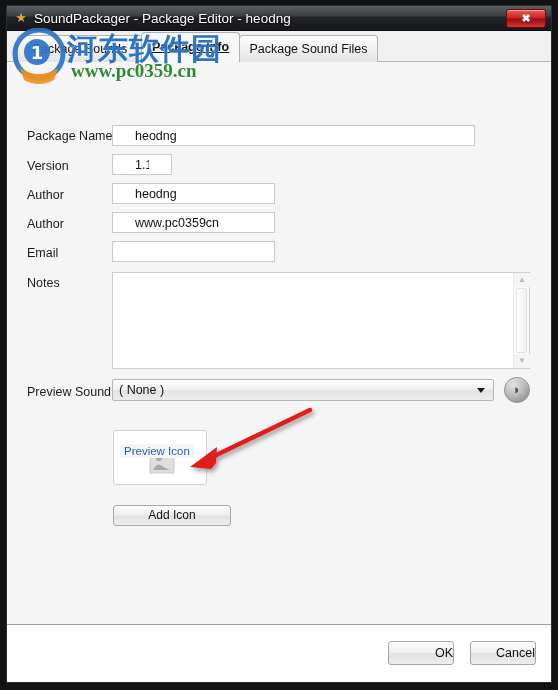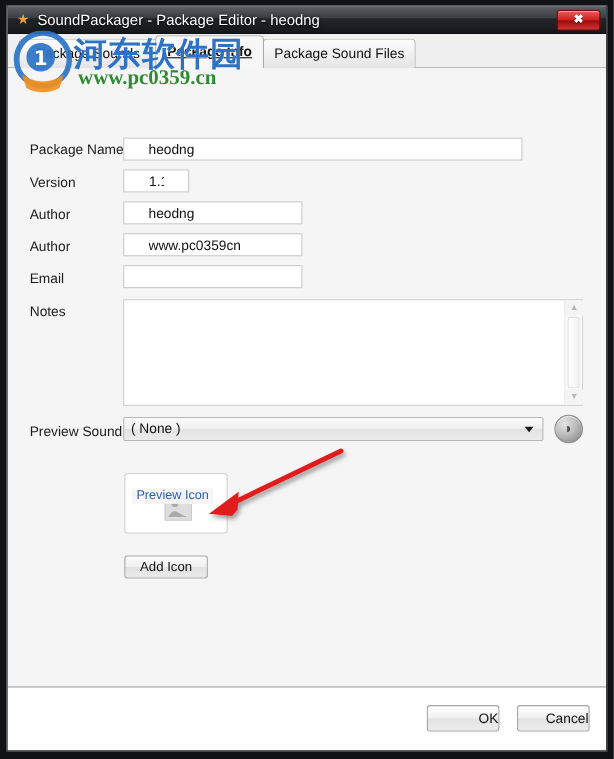--- a/index.html
+++ b/index.html
@@ -234,21 +234,21 @@
     margin-top: 24px;
   }
   #preview-icon-image {
     position: absolute;
     left: 35px; top: 13px;
     width: 26px; height: 30px;
   }
   #add-icon-button {
     position: absolute;
     left: 106px; top: 443px;
-    width: 76px; height: 21px;
+    width: 118px; height: 21px;
     border: 1px solid #a9a9a9;
     border-radius: 3px;
     background: linear-gradient(180deg, #fbfbfb 0%, #f0f0f0 48%, #e2e2e2 52%, #ebebeb 100%);
     font-family: "Liberation Sans", sans-serif;
     font-size: 12px; color: #111;
     line-height: 19px; text-align: center;
     cursor: pointer;
   }
 
   

